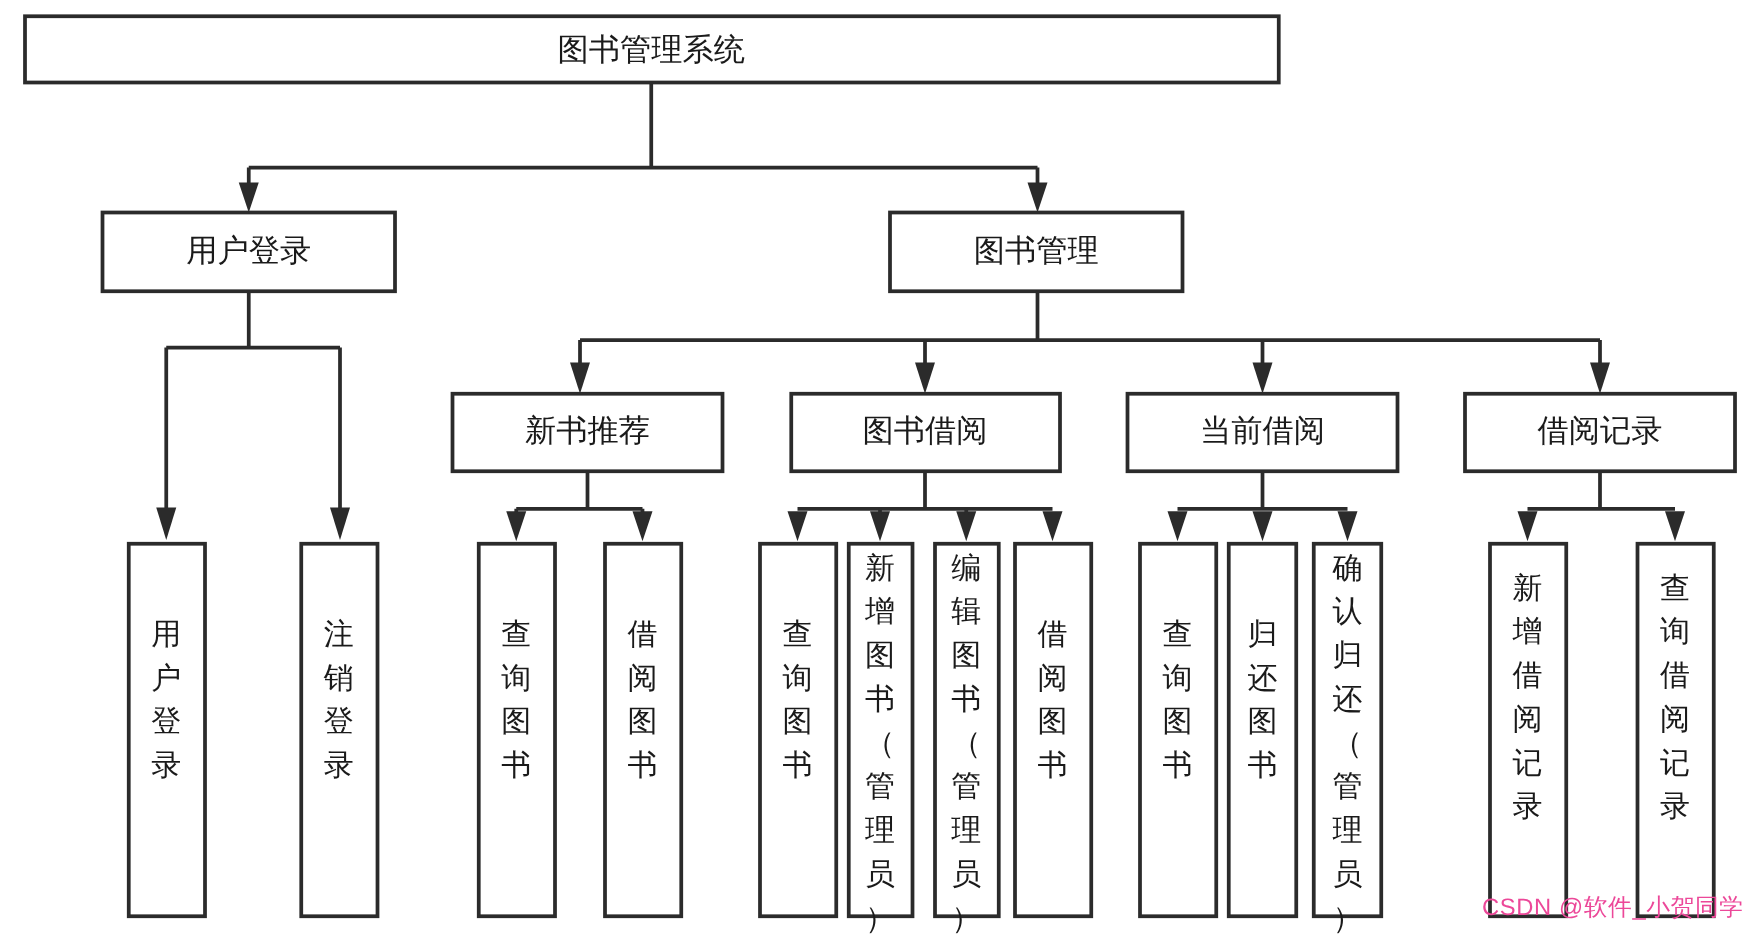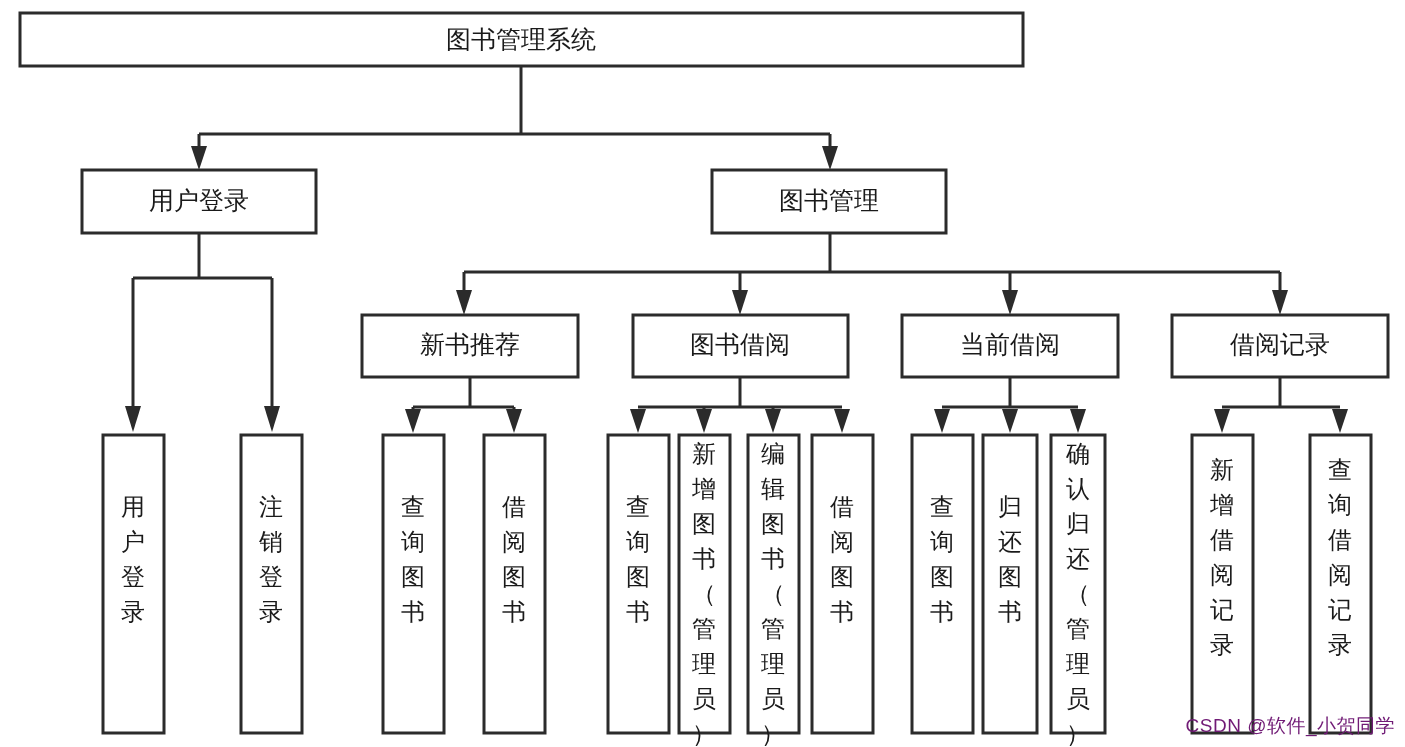--- a/index.html
+++ b/index.html
@@ -43,21 +43,21 @@
     fill: none;
   }
   .arrow-head {
     fill: #2b2b2b;
     stroke: none;
   }
   .watermark {
     position: absolute;
     right: 10px;
     bottom: 8px;
-    color: #701a75;
+    color: #ec4899;
     font-size: 19px;
     font-family: "Liberation Sans", "DejaVu Sans", sans-serif;
     letter-spacing: 0.5px;
     white-space: nowrap;
     user-select: none;
   }
 </style>
 </head>
 <body>
 

